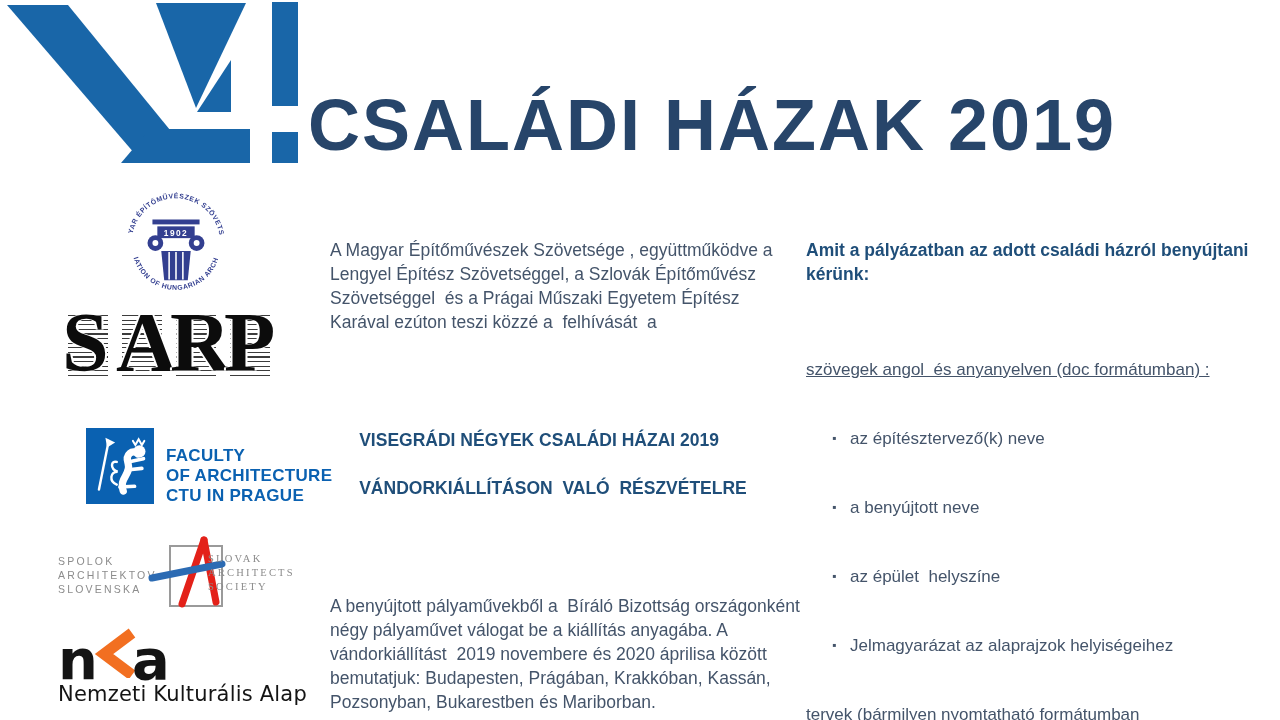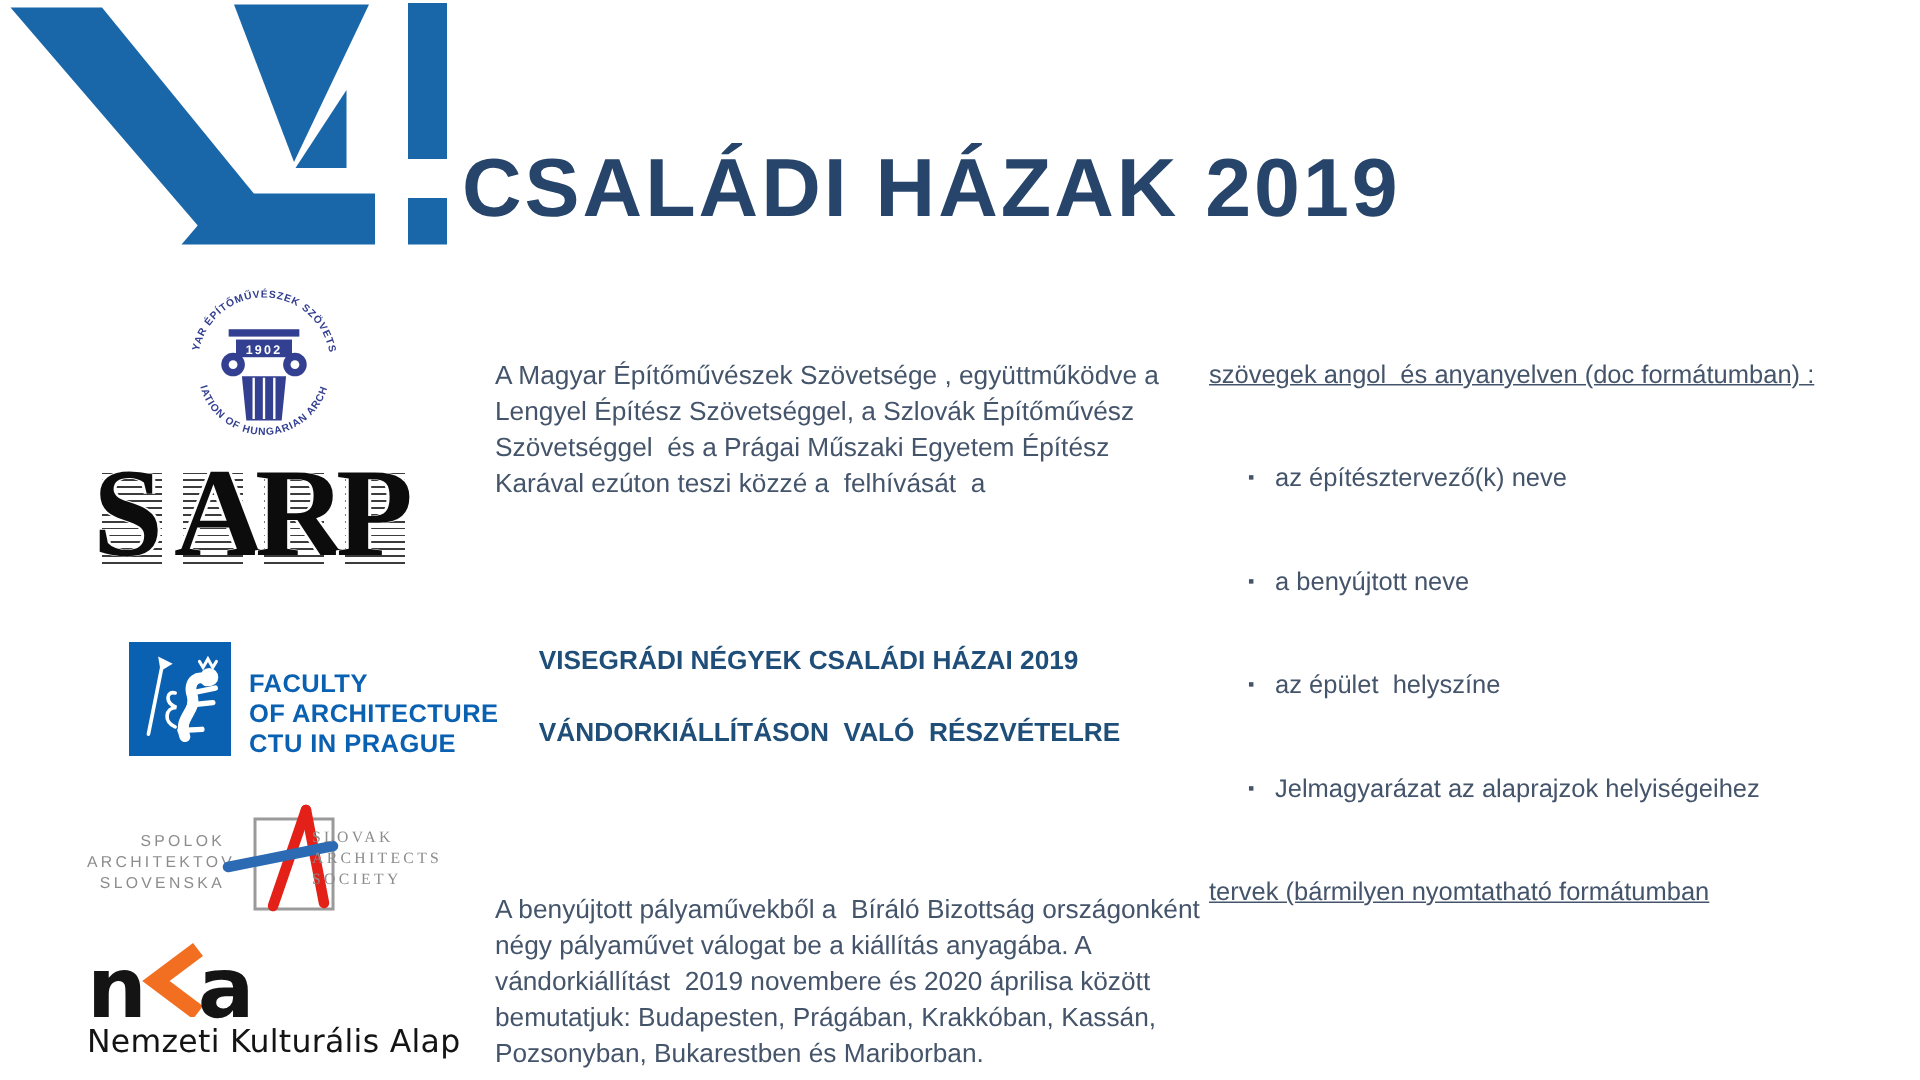--- a/index.html
+++ b/index.html
@@ -1,21 +1,21 @@
 <!DOCTYPE html>
 <html><head>
 <meta charset="utf-8">
 <style>
   html,body{margin:0;padding:0;background:#fff;}
   .canvas{position:relative;width:1280px;height:720px;background:#ffffff;overflow:hidden;
           font-family:"Liberation Sans",sans-serif;}
   
   .v4-logo{position:absolute;left:0;top:0;width:310px;height:168px;}
   .main-title{position:absolute;left:308px;top:84px;margin:0;width:970px;
-              font-size:55px;line-height:82px;font-weight:800;letter-spacing:2px;
+              font-size:72px;line-height:82px;font-weight:800;letter-spacing:2px;
               color:#27456A;white-space:nowrap;}
   
   .mid{position:absolute;left:330px;top:190px;width:476px;font-size:17.5px;line-height:24px;
        color:#44546A;white-space:pre-wrap;}
   .mid p{margin:0 0 22px 0;}
   .mid .bold-blue{color:#1F4E79;font-weight:bold;}
   .mid .body2{margin-bottom:14px;}
   .right{position:absolute;left:806px;top:192px;width:470px;font-size:17px;line-height:23px;
          color:#44546A;white-space:pre-wrap;}
   .right .heading{color:#1F4E79;font-weight:bold;font-size:17.5px;line-height:24px;margin:0 0 26px 0;}
@@ -29,21 +29,21 @@
       background:repeating-linear-gradient(to bottom,#3c3c3c 0px,#3c3c3c 1.2px,#ffffff 1.2px,#ffffff 4.6px);}
   .sarp .letter{position:absolute;left:-6px;top:-14px;font-family:"Liberation Serif",serif;
       font-weight:bold;font-size:84px;line-height:84px;color:#0c0c0c;
       text-shadow:2px 0 0 #fff,-2px 0 0 #fff;}
   .ctu{position:absolute;left:58px;top:428px;display:flex;align-items:flex-start;padding-left:28px;}
   .ctu .square{width:68px;height:76px;background:#0A61B1;flex:none;}
   .ctu .ctu-text{margin:18px 0 0 12px;color:#0A61B1;font-weight:bold;font-size:17px;
       line-height:20px;letter-spacing:0.3px;white-space:nowrap;}
   .sas{position:absolute;left:58px;top:538px;width:250px;height:80px;}
   .sas .txt{position:absolute;color:#8C8C8C;font-size:10.5px;line-height:14px;letter-spacing:2.2px;}
-  .sas .txt.l{left:0;top:16px;width:92px;text-align:right;}
+  .sas .txt.l{left:0;top:16px;width:92px;}
   .sas .txt.r{left:150px;top:14px;text-align:left;font-family:Liberation Serif, serif;}
   .sas .mark{position:absolute;left:84px;top:-4px;}
   .nka{position:absolute;left:58px;top:630px;}
   .nka .mark-row{display:flex;align-items:flex-end;height:50px;font-family:"DejaVu Sans",sans-serif;}
   .nka .nk-letter{font-size:56px;line-height:40px;font-weight:bold;color:#141414;}
   .nka .chev{margin:0 -4px 2px -6px;}
   .nka .caption{font-family:"DejaVu Sans",sans-serif;font-size:21px;color:#141414;margin-top:2px;letter-spacing:0.2px;}
   .ring-text{fill:#333F90;font-family:"Liberation Sans",sans-serif;font-size:7px;letter-spacing:0.6px;font-weight:bold;}
 </style>
 </head>
@@ -161,20 +161,21 @@
     <p class="bold-blue">
       <span>VISEGRÁDI NÉGYEK CSALÁDI HÁZAI 2019</span><br>
       <span>VÁNDORKIÁLLÍTÁSON  VALÓ  RÉSZVÉTELRE</span>
     </p>
     <p class="body2">A benyújtott pályaművekből a  Bíráló Bizottság országonként négy pályaművet válogat be a kiállítás anyagába. A vándorkiállítást  2019 novembere és 2020 áprilisa között bemutatjuk: Budapesten, Prágában, Krakkóban, Kassán, Pozsonyban, Bukarestben és Mariborban.</p>
     
     
   </div>
 
   <div class="right">
+    <p class="heading">Amit a pályázatban az adott családi házról benyújtani kérünk:</p>
     <div class="line">szövegek angol  és anyanyelven (doc formátumban) :</div>
     <div class="li"><span class="bullet">▪</span><span>az építésztervező(k) neve</span></div>
     <div class="li"><span class="bullet">▪</span><span>a benyújtott neve</span></div>
     <div class="li"><span class="bullet">▪</span><span>az épület  helyszíne</span></div>
     <div class="li"><span class="bullet">▪</span><span>Jelmagyarázat az alaprajzok helyiségeihez</span></div>
     <div class="line">tervek (bármilyen nyomtatható formátumban</div>
     
     
     
     

